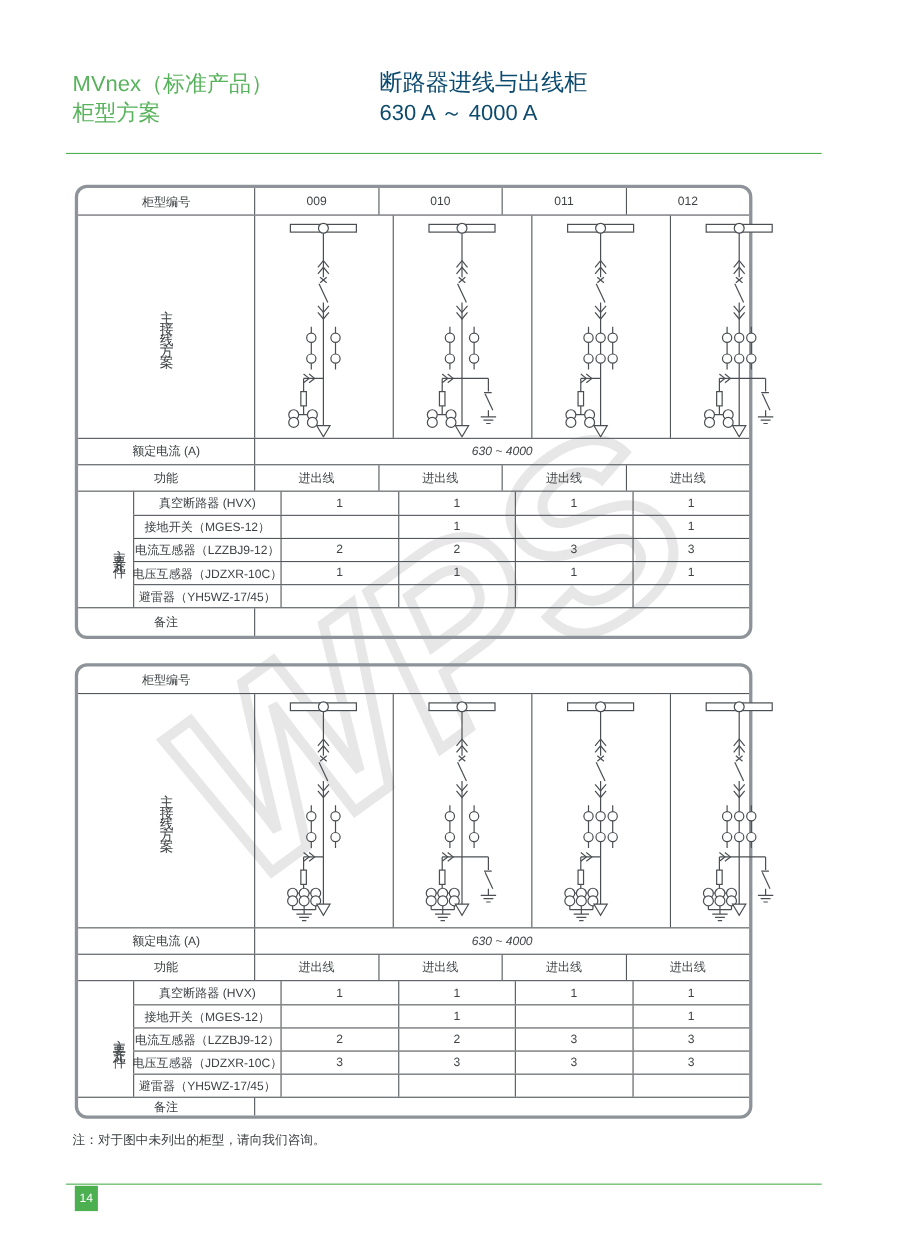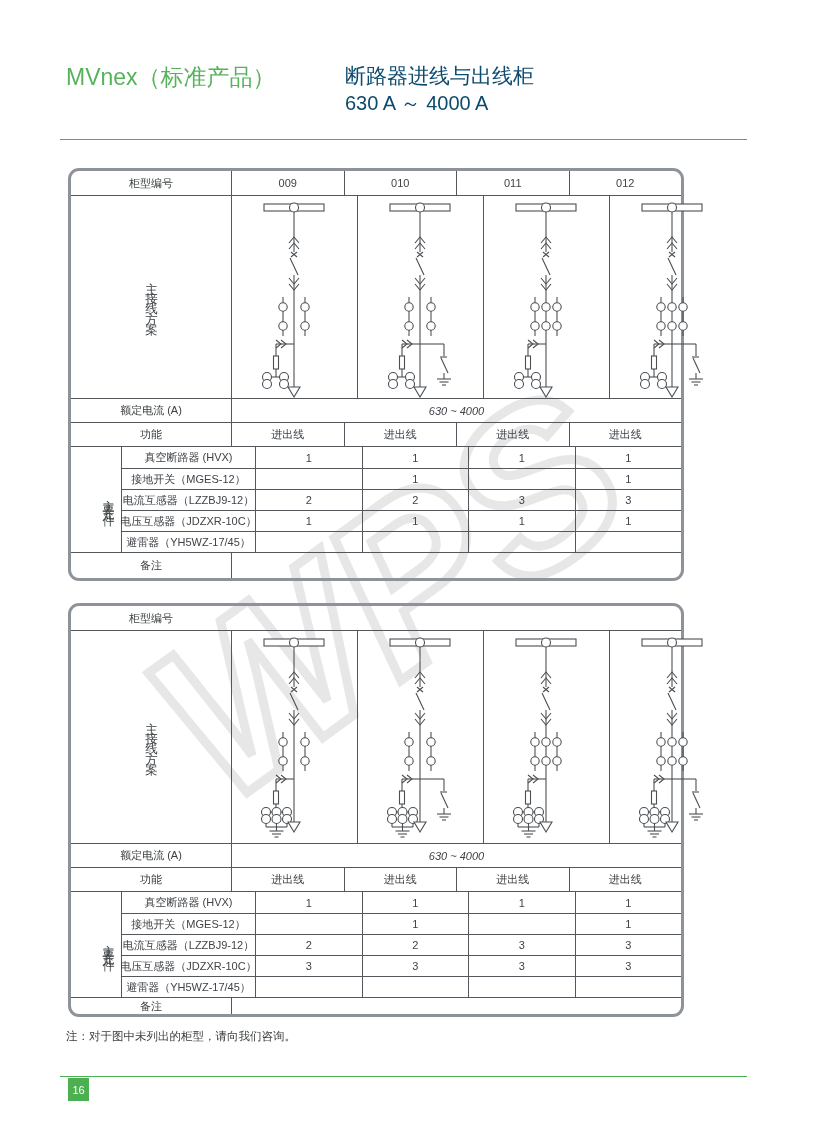--- a/index.html
+++ b/index.html
@@ -2,21 +2,21 @@
 <html><head>
 <meta charset="utf-8">
 <style>
   html,body{margin:0;padding:0;}
   body{
     width:816px;height:1145px;position:relative;background:#ffffff;
     font-family:"Liberation Sans","DejaVu Sans",sans-serif;color:#3f4347;
     overflow:hidden;
   }
   
-  .brand{position:absolute;left:66px;top:64px;font-size:23px;line-height:26px;color:#57b35b;}
+  .brand{position:absolute;left:66px;top:64px;font-size:20px;line-height:26px;color:#57b35b;}
   .doc-title{position:absolute;left:345px;top:62px;color:#0c4a6e;}
   .doc-title .l1{font-size:21px;line-height:28px;}
   .doc-title .l2{font-size:20px;line-height:26px;}
   .green-rule{position:absolute;left:60px;top:139px;width:687px;height:0;border-top:1px solid #4caf50;}
   
   .watermark{position:absolute;left:0;top:0;width:816px;height:1145px;pointer-events:none;z-index:0;}
   
   .tbl{
     position:absolute;left:68px;width:616px;box-sizing:border-box;
     border:3.5px solid #8d9398;border-radius:11px;background:transparent;
@@ -57,20 +57,21 @@
 </style>
 </head>
 <body>
 
 <svg class="watermark" viewBox="0 0 816 1145">
   <text x="388" y="672" text-anchor="middle" font-family="Liberation Sans, DejaVu Sans, sans-serif" font-size="225" font-style="italic" font-weight="bold" fill="none" stroke="#e7e7e7" stroke-width="9" transform="rotate(-36 388 595)">WPS</text>
 </svg>
 
 <div class="brand">
   <div>MVnex（标准产品）</div>
+  <div>柜型方案</div>
 </div>
 <div class="doc-title">
   <div class="l1">断路器进线与出线柜</div>
   <div class="l2">630 A ～ 4000 A</div>
 </div>
 <div class="green-rule"></div>
 
 <div class="tbl" id="table-1">
   <div class="trow h24">
     <div class="cell label-cell">柜型编号</div>
@@ -564,13 +565,13 @@
       </div>
   </div>
   <div class="trow remarks">
     <div class="cell label-cell">备注</div>
     <div class="span-cell"></div>
   </div>
 </div>
 
 <div class="note">注：对于图中未列出的柜型，请向我们咨询。</div>
 <div class="footer-rule"></div>
-<div class="page-box">16</div>
+<div class="page-box">14</div>
 
 </body></html>

